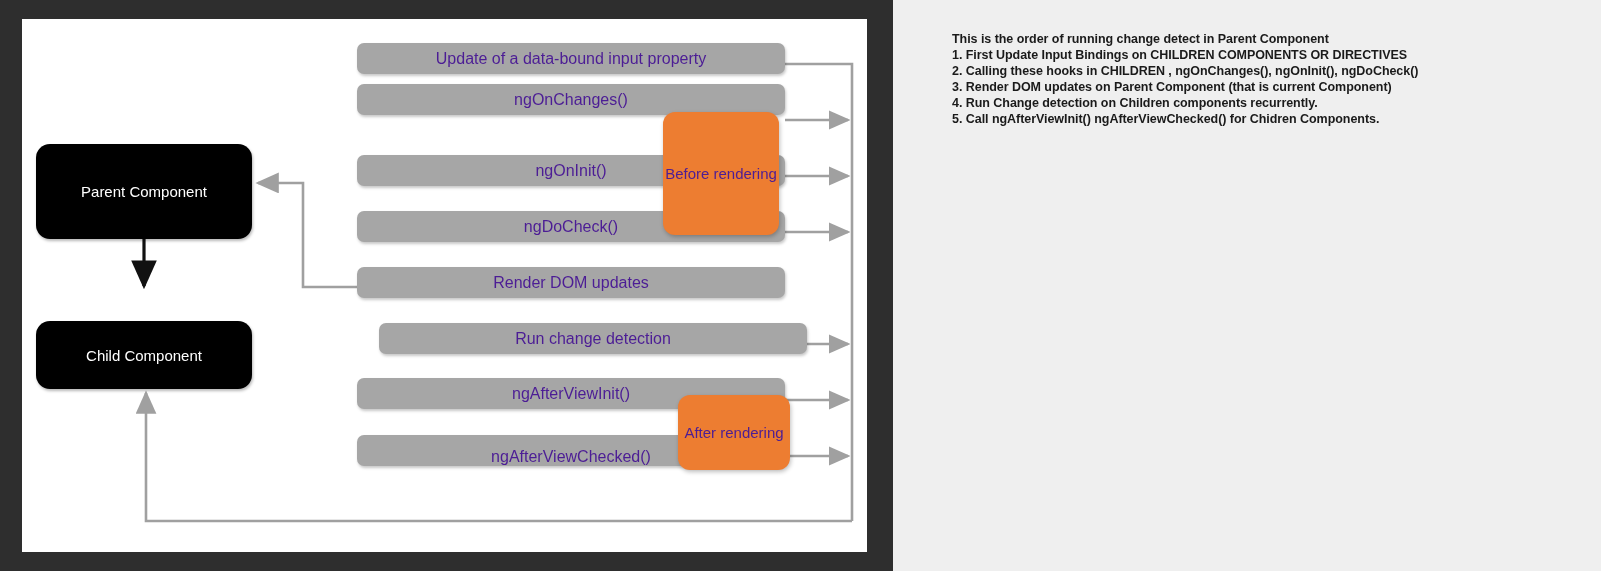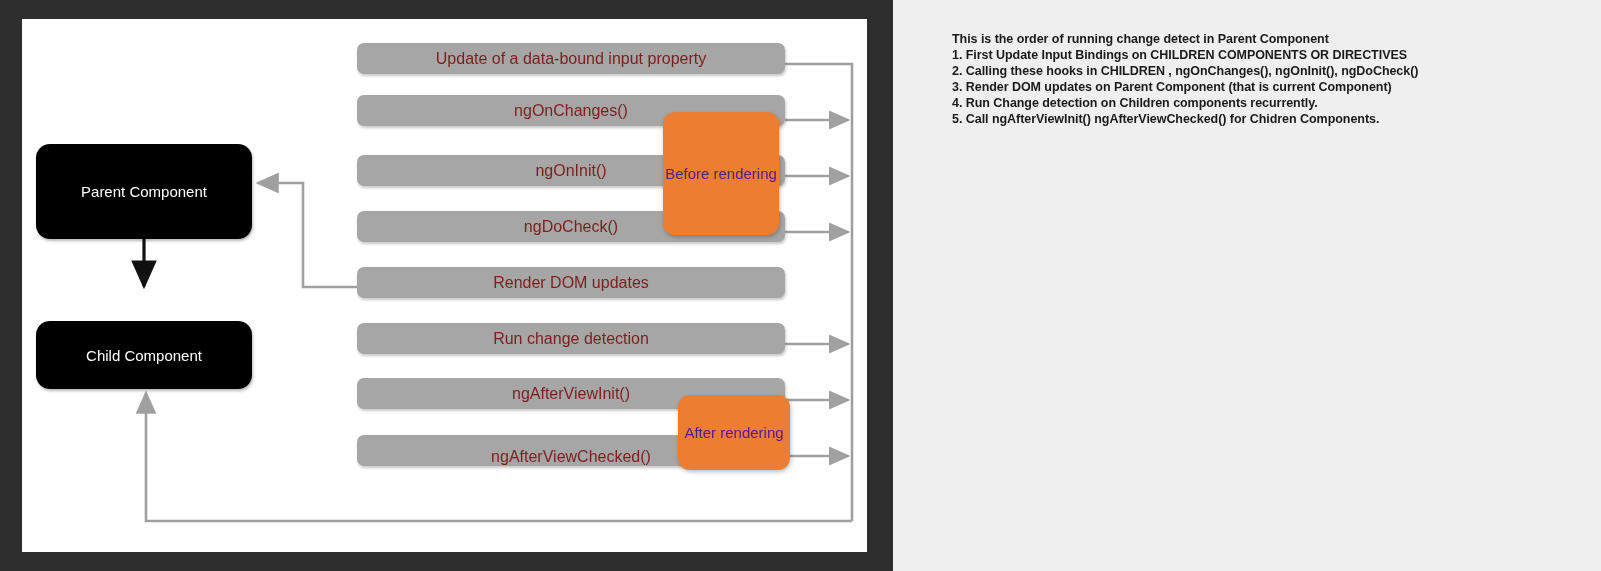--- a/index.html
+++ b/index.html
@@ -91,21 +91,21 @@
   .stage-bar {
     position: absolute;
     left: 335px;
     width: 428px;
     height: 31px;
     background: #A6A6A6;
     border-radius: 7px;
     display: flex;
     align-items: center;
     justify-content: center;
-    color: #7f1d1d;
+    color: #4c1d95;
     font-size: 16px;
     font-family: "Liberation Sans", sans-serif;
     box-shadow: 1px 2px 3px rgba(0,0,0,0.22);
   }
 
   
   .phase-callout {
     position: absolute;
     background: #ED7D31;
     border-radius: 12px;
@@ -185,37 +185,37 @@
     </div>
 
     <div class="component-box" id="child-component">
       <span>Child Component</span>
     </div>
 
     <div class="stage-bar" style="top:24px;">
       <span>Update of a data-bound input property</span>
     </div>
 
-    <div class="stage-bar" style="top:76px;justify-content:center;">
+    <div class="stage-bar" style="top:65px;justify-content:center;">
       <span>ngOnChanges()</span>
     </div>
 
     <div class="stage-bar" style="top:136px;">
       <span>ngOnInit()</span>
     </div>
 
     <div class="stage-bar" style="top:192px;">
       <span>ngDoCheck()</span>
     </div>
 
     <div class="stage-bar" style="top:248px;">
       <span>Render DOM updates</span>
     </div>
 
-    <div class="stage-bar" style="top:304px;">
+    <div class="stage-bar" style="top:304px;margin-left:22px;">
       <span>Run change detection</span>
     </div>
 
     <div class="stage-bar" style="top:359px;align-items:center;">
       <span>ngAfterViewInit()</span>
     </div>
 
     <div class="stage-bar" style="top:416px;align-items:flex-end;">
       <span>ngAfterViewChecked()</span>
     </div>

